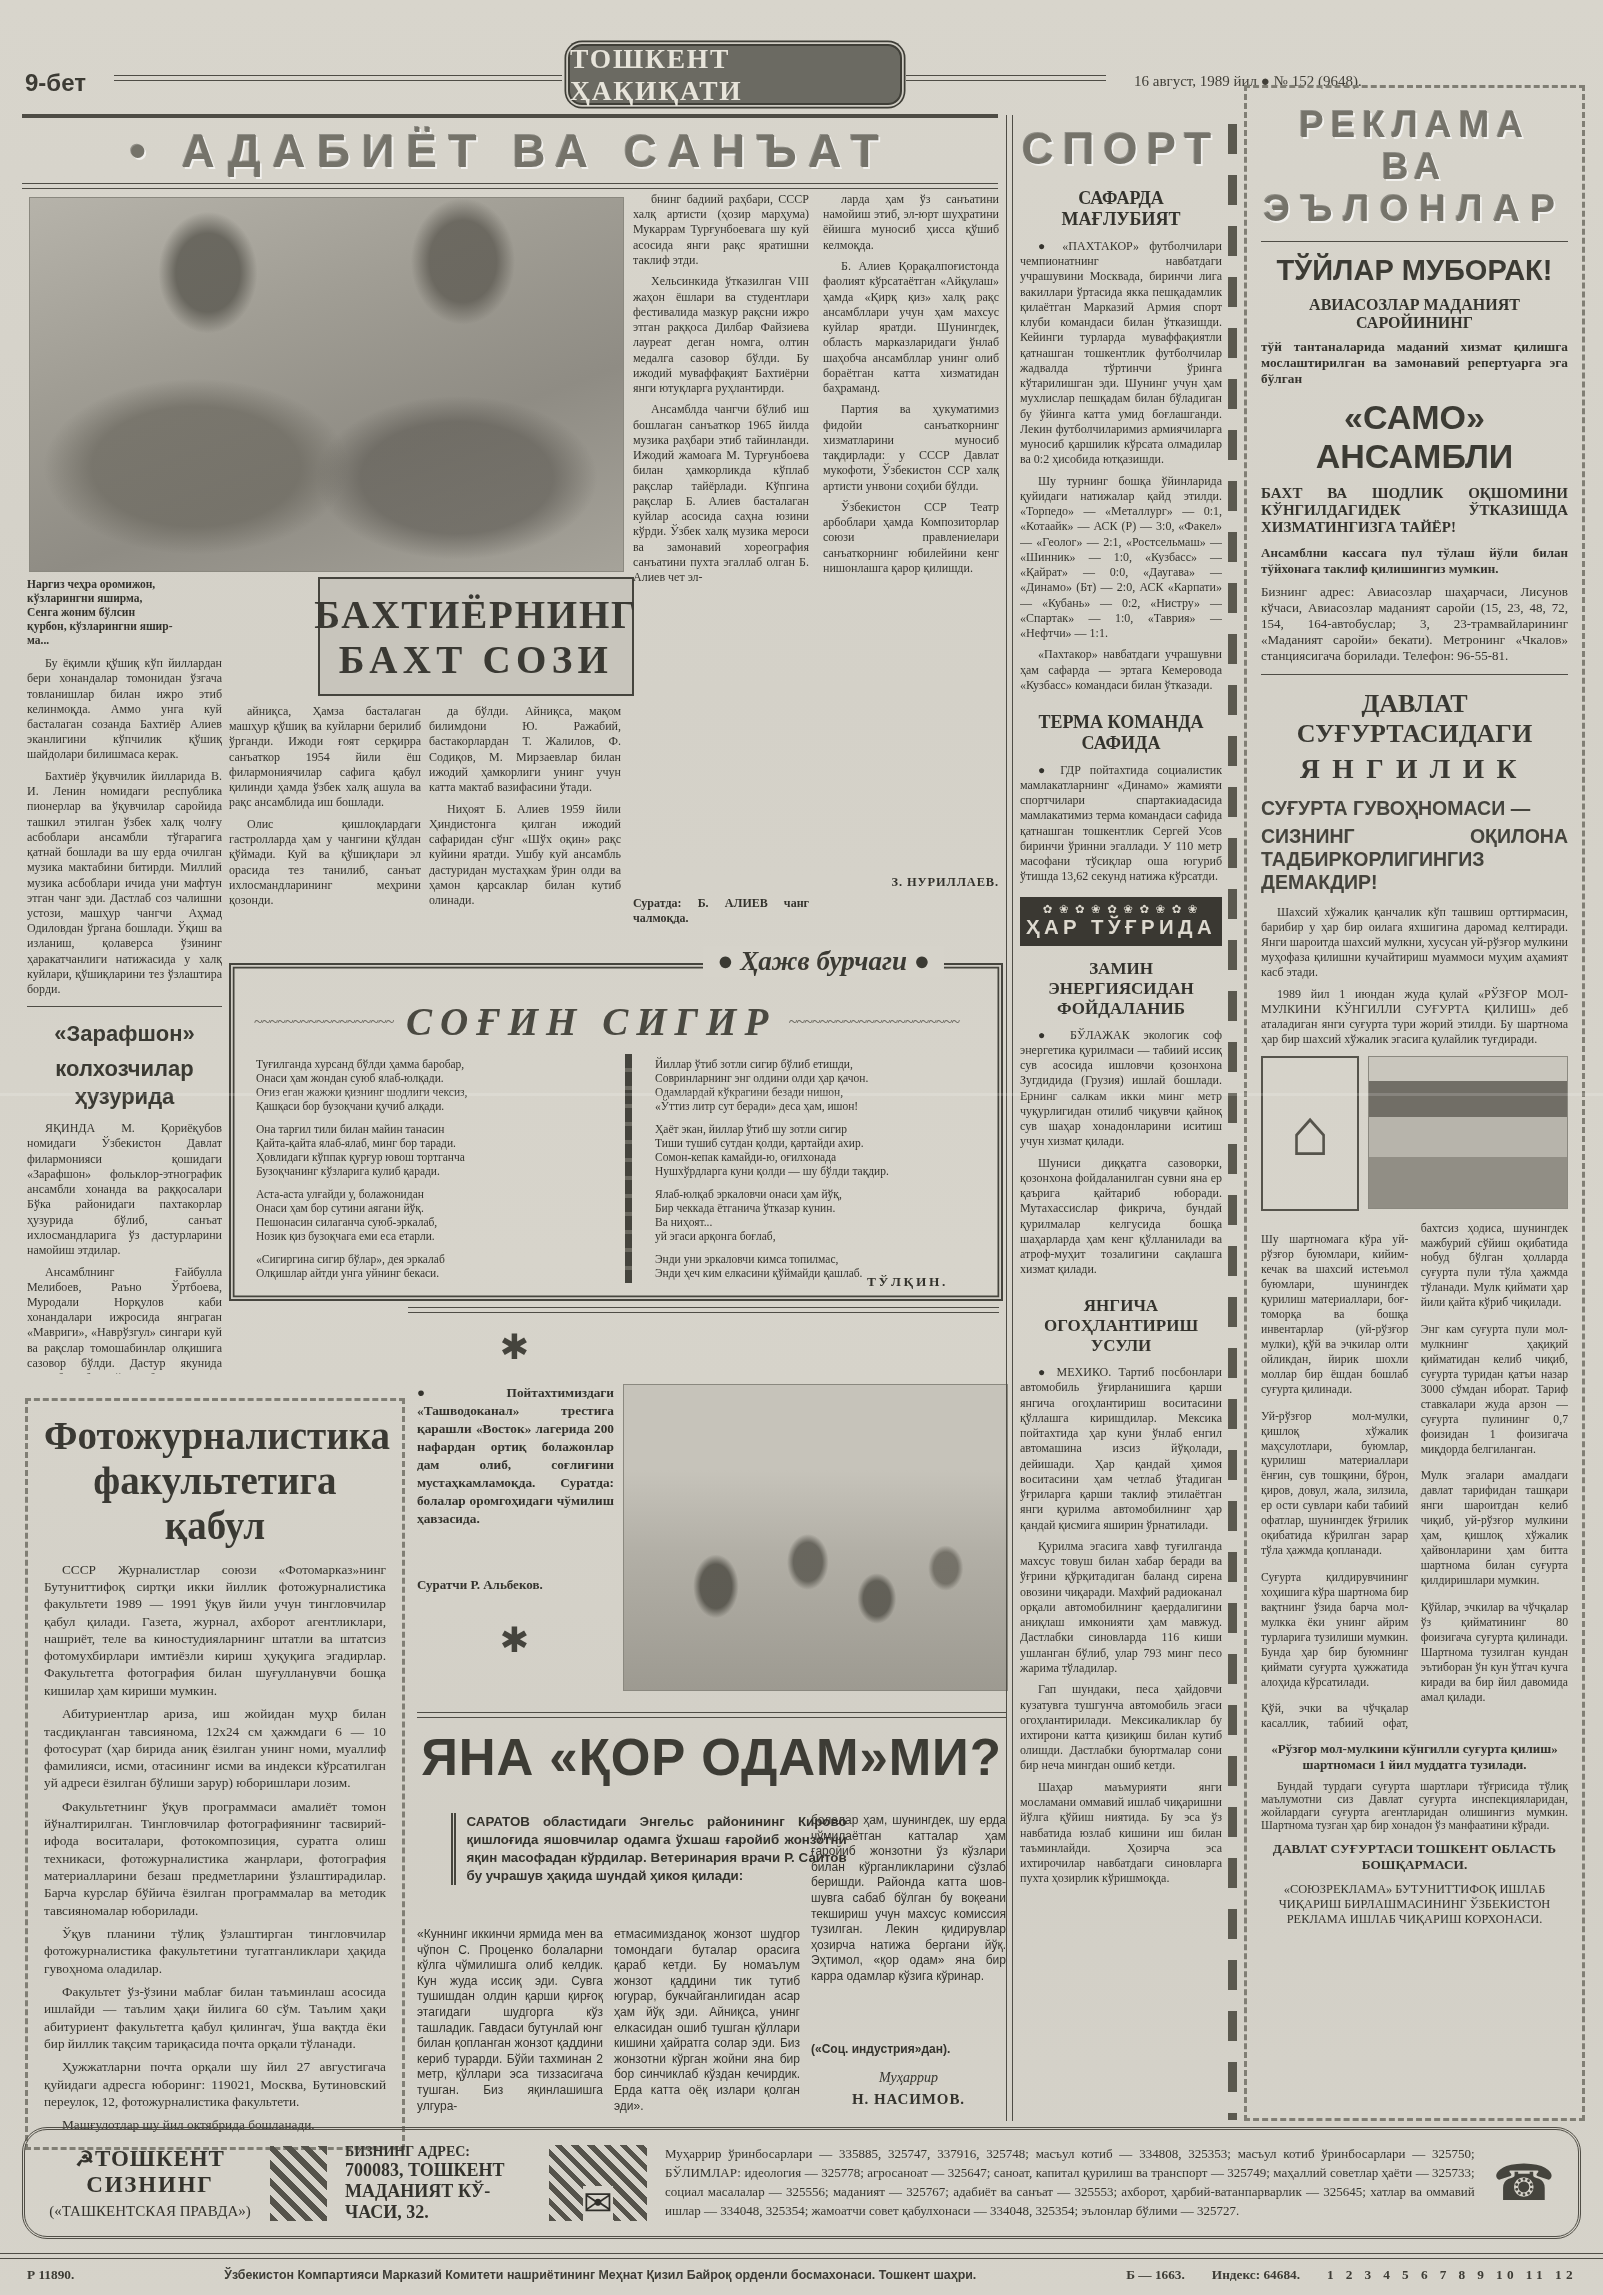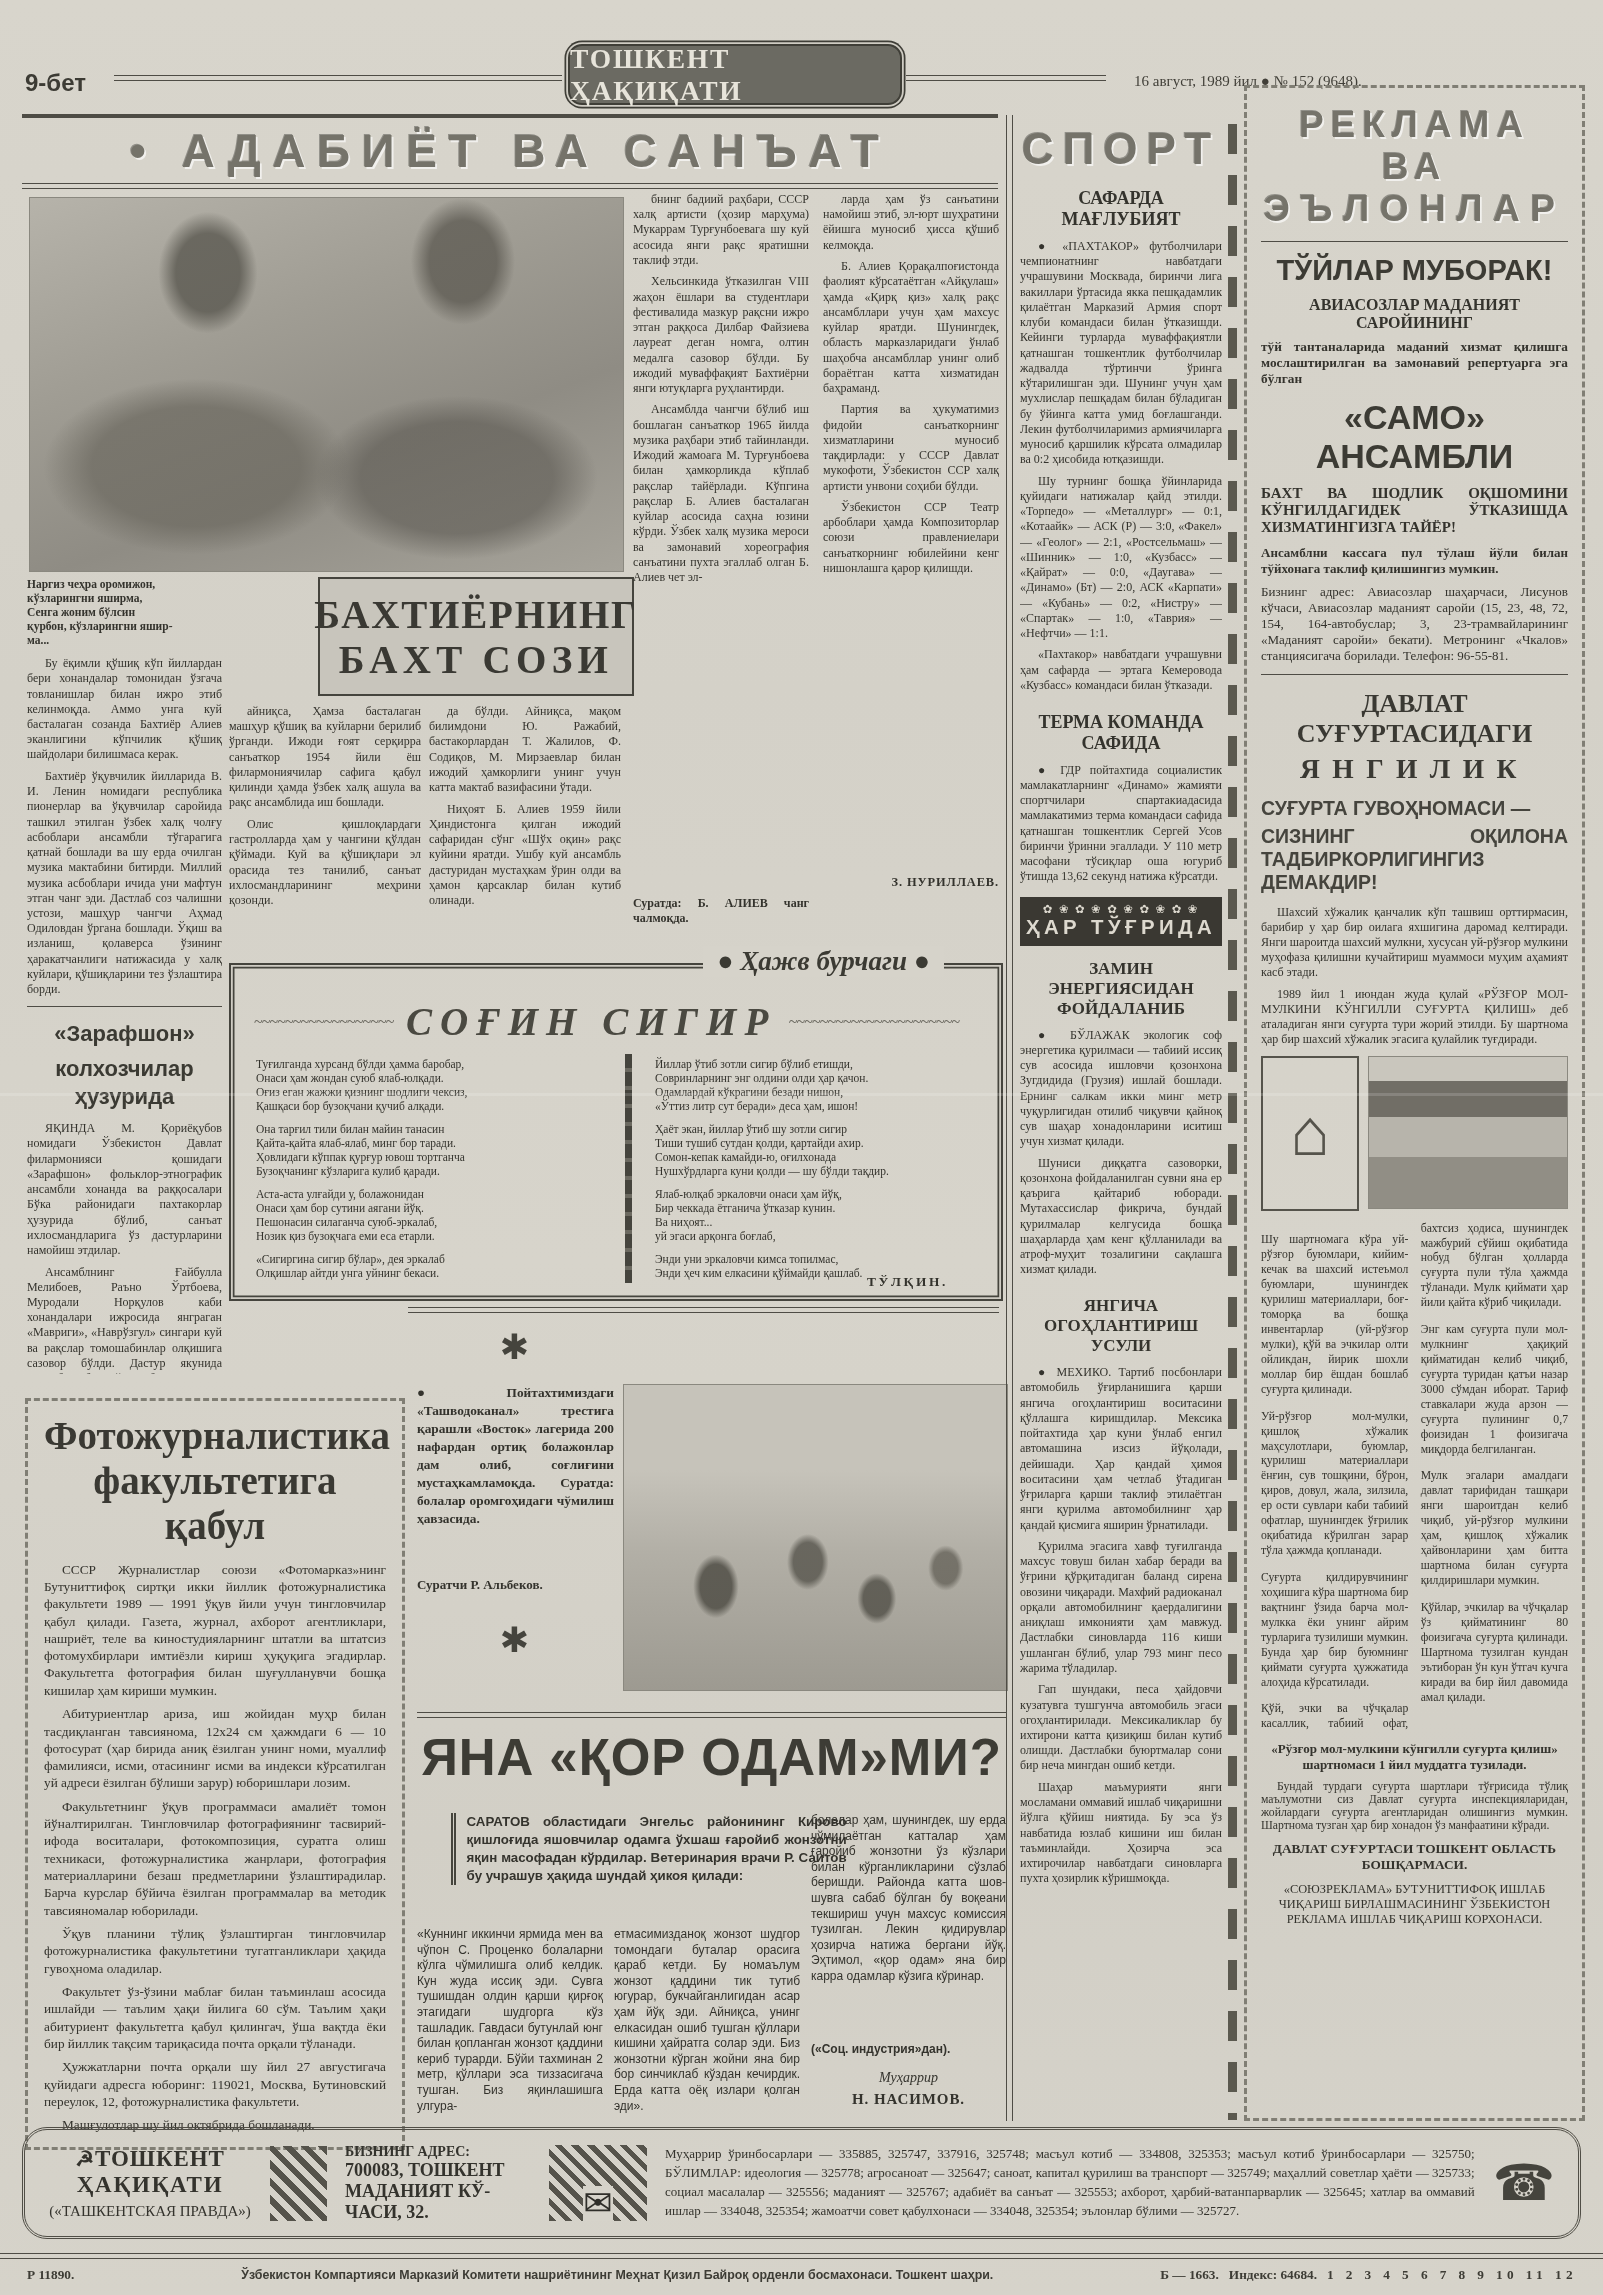--- a/index.html
+++ b/index.html
@@ -263,39 +263,39 @@
       </div>
     <p class="center" style="font-size:13px;font-weight:bold;margin:9px 0 7px;">«Рўзғор мол-мулкини кўнгилли суғурта қилиш» шартномаси 1 йил муддатга тузилади.</p>
     <p style="font-size:11.7px;text-align:justify;text-indent:16px;margin:0 0 9px;">Бундай турдаги суғурта шартлари тўғрисида тўлиқ маълумотни сиз Давлат суғурта инспекцияларидан, жойлардаги суғурта агентларидан олишингиз мумкин. Шартнома тузган ҳар бир хонадон ўз манфаатини кўради.</p>
     <p class="center" style="font-size:13.3px;font-weight:bold;margin:0 0 9px;">ДАВЛАТ СУҒУРТАСИ ТОШКЕНТ ОБЛАСТЬ БОШҚАРМАСИ.</p>
     <p class="center" style="font-size:12.4px;font-weight:normal;margin:0;">«СОЮЗРЕКЛАМА» БУТУНИТТИФОҚ ИШЛАБ ЧИҚАРИШ БИРЛАШМАСИНИНГ ЎЗБЕКИСТОН РЕКЛАМА ИШЛАБ ЧИҚАРИШ КОРХОНАСИ.</p>
   </div>
 
   <div class="abs" style="left:22px;top:2127px;width:1559px;height:112px;border:3.5px double #504e46;border-radius:25px;display:flex;align-items:center;padding:0 23px;box-sizing:border-box;gap:18px;">
     <div style="text-align:center;min-width:204px;">
       <div style="font-size:23px;font-weight:bold;letter-spacing:0.9px;"><span style="font-size:21px;">☭</span><span>ТОШКЕНТ</span></div>
-      <div style="font-size:23px;font-weight:bold;letter-spacing:1.8px;">ҲАҚИҚАТИ</div>
+      <div style="font-size:23px;font-weight:bold;letter-spacing:1.8px;">СИЗНИНГ</div>
       <div style="font-size:15px;margin-top:5.3px;">(«ТАШКЕНТСКАЯ ПРАВДА»)</div>
     </div>
     <div style="width:57px;height:75px;background:repeating-linear-gradient(45deg,#55534b 0 6.2px,transparent 6.2px 12.4px);"></div>
     <div style="min-width:186px;font-weight:bold;">
       <div style="font-size:14px;">БИЗНИНГ АДРЕС:</div>
       <div style="font-size:18px;">700083, ТОШКЕНТ</div>
       <div style="font-size:18px;">МАДАНИЯТ КЎ-</div>
       <div style="font-size:18px;">ЧАСИ, 32.</div>
     </div>
     <div style="width:98px;height:76px;background:repeating-linear-gradient(45deg,#55534b 0 5.3px,transparent 5.3px 11.5px);display:flex;align-items:flex-end;justify-content:center;">
       <span style="font-size:35px;color:#2f2e29;background:#d6d3ca;line-height:1;">✉</span>
     </div>
     <div style="flex:1;font-size:13px;text-align:justify;line-height:1.45;">Муҳаррир ўринбосарлари — 335885, 325747, 337916, 325748; масъул котиб — 334808, 325353; масъул котиб ўринбосарлари — 325750; БЎЛИМЛАР: идеология — 325778; агросаноат — 325647; саноат, капитал қурилиш ва транспорт — 325749; маҳаллий советлар ҳаёти — 325733; социал масалалар — 325556; маданият — 325767; адабиёт ва санъат — 325553; ахборот, ҳарбий-ватанпарварлик — 325645; хатлар ва оммавий ишлар — 334048, 325354; жамоатчи совет қабулхонаси — 334048, 325354; эълонлар бўлими — 325727.</div>
     <div style="font-size:50px;color:#45443d;">☎</div>
   </div>
 
   <div class="abs rule2" style="left:0;top:2253px;width:1604px;"></div>
-  <div class="abs" style="left:27px;top:2267px;width:1550px;display:flex;align-items:baseline;gap:10px;font-size:13.3px;font-weight:bold;color:#3d3c35;">
+  <div class="abs" style="left:27px;top:2267px;width:1550px;display:flex;align-items:baseline;gap:27px;font-size:13.3px;font-weight:bold;color:#3d3c35;">
     <span>Р 11890.</span>
     <span style="flex:1;text-align:center;font-family:'Liberation Sans',sans-serif;font-size:12.4px;">Ўзбекистон Компартияси Марказий Комитети нашриётининг Меҳнат Қизил Байроқ орденли босмахонаси. Тошкент шаҳри.</span>
     <span>Б — 1663.</span>
     <span>Индекс: 64684.</span>
     <span style="letter-spacing:4.4px;">1 2 3 4 5 6 7 8 9 10 11 12</span>
   </div>
 
   <div class="crease" style="top:1093px;opacity:.35;"></div>
 
 </div>

